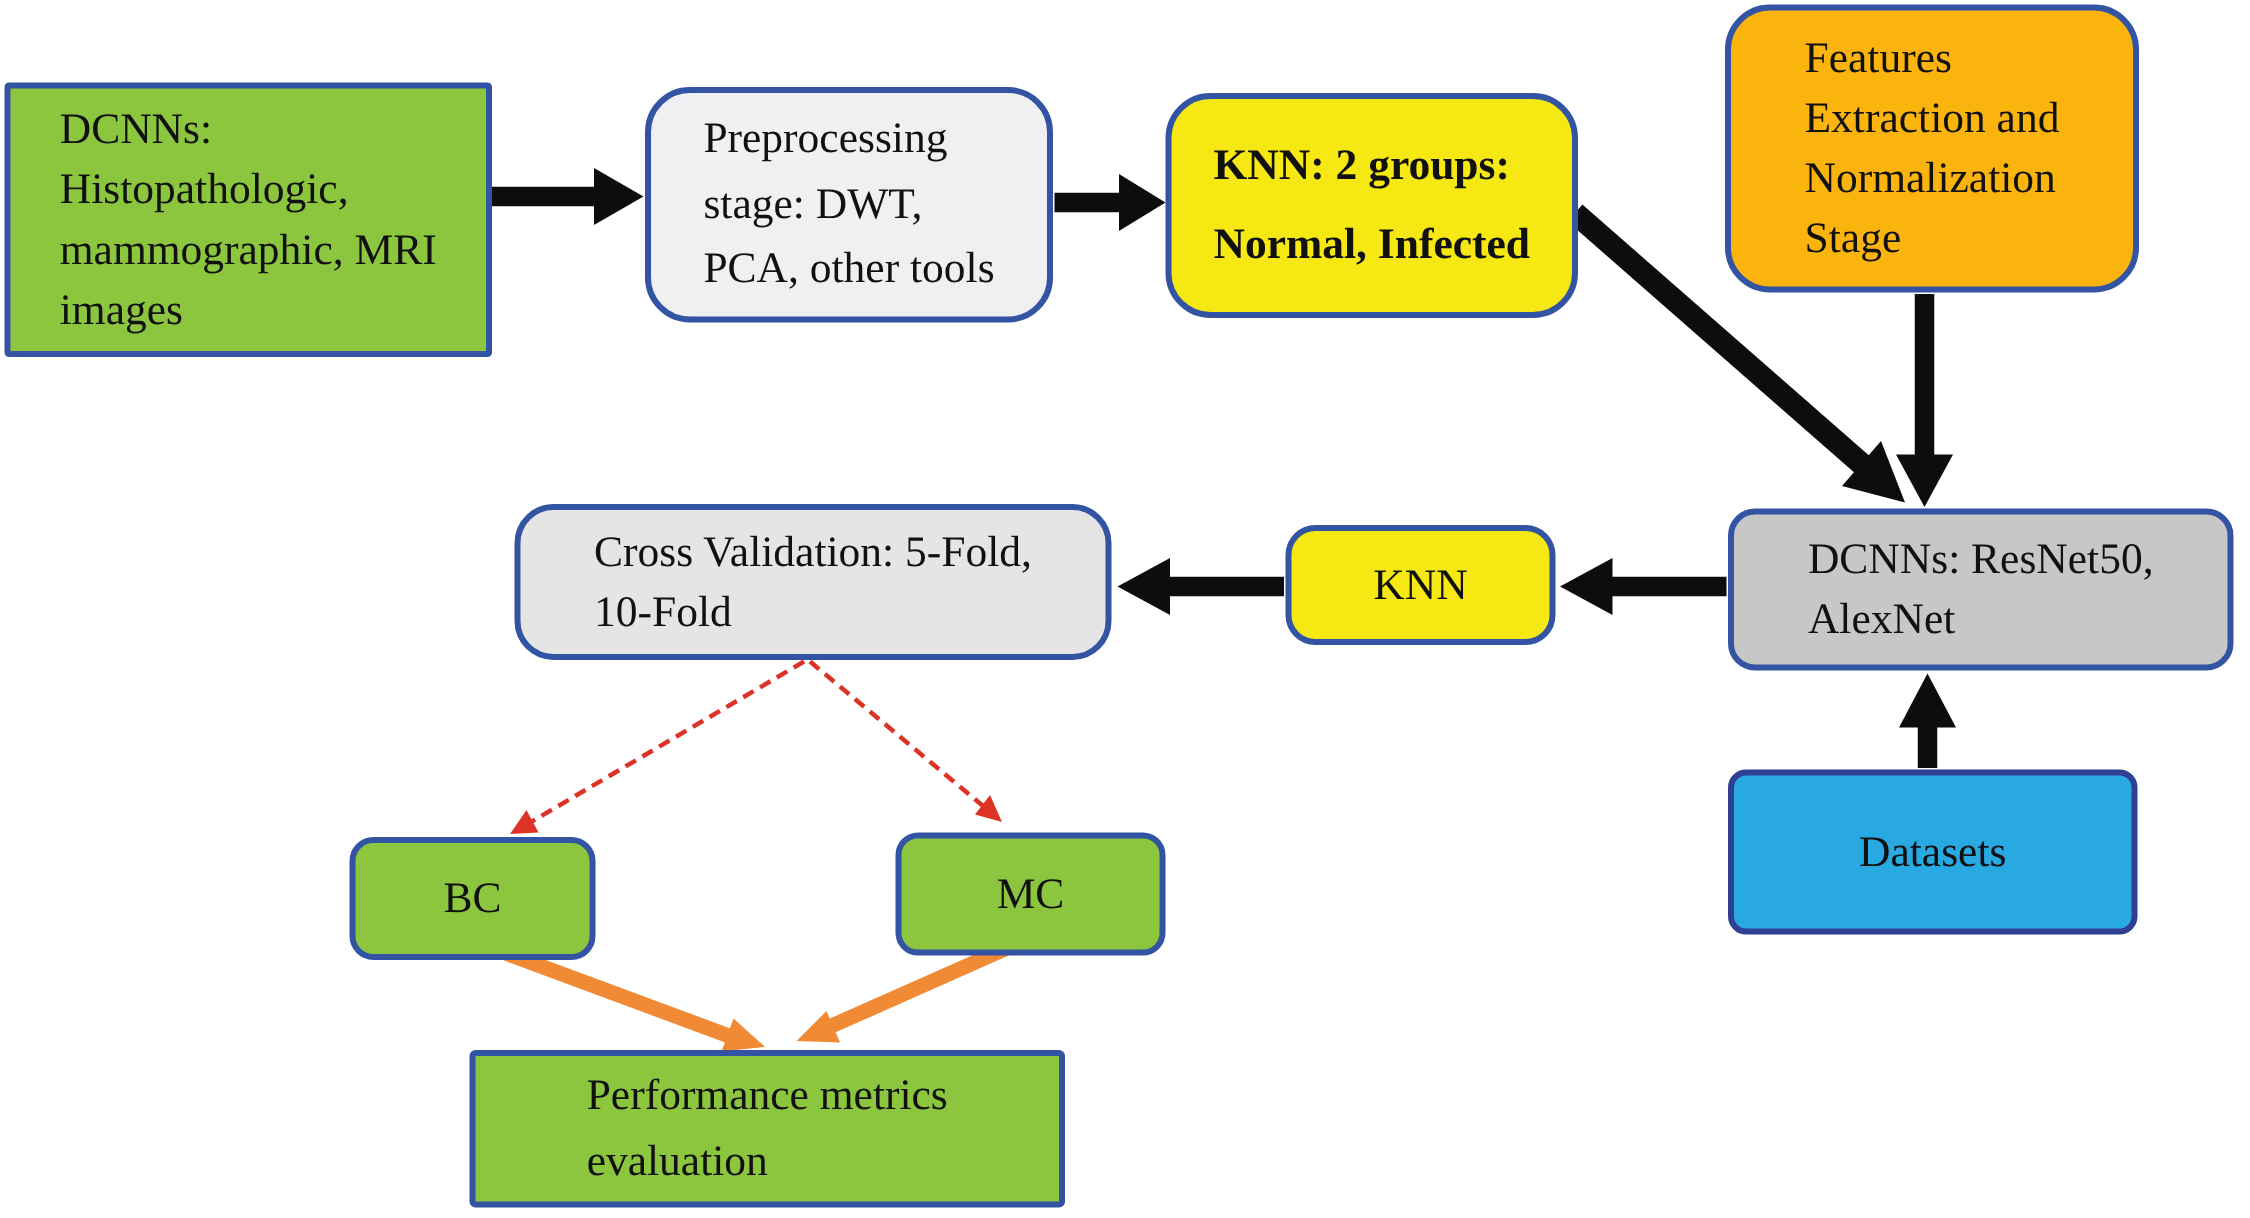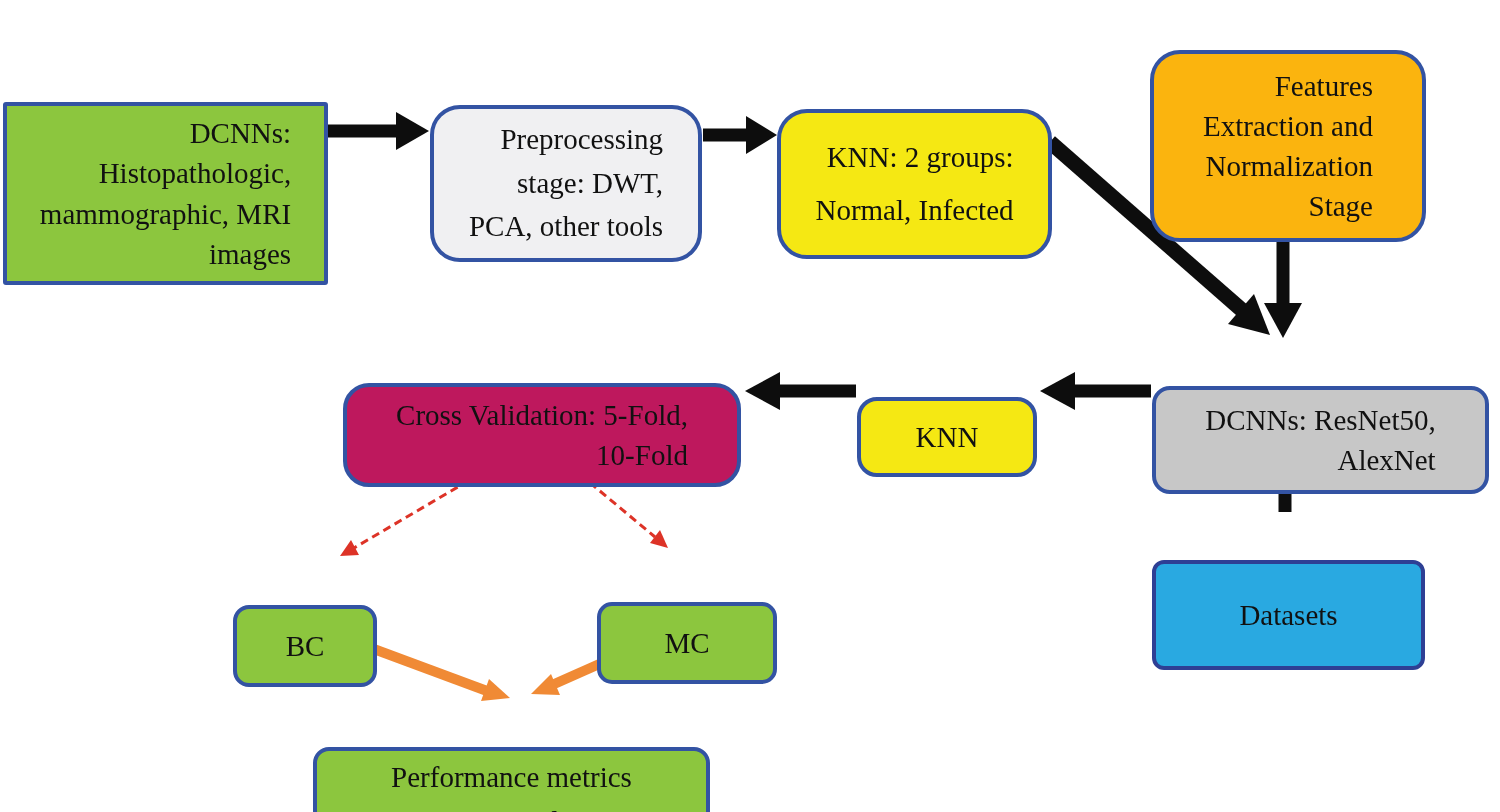--- a/index.html
+++ b/index.html
@@ -17,44 +17,43 @@
     width: 1500px; height: 812px;
     z-index: 1;
   }
   .box {
     position: absolute;
     box-sizing: border-box;
     border: 4px solid #3353A3;
     display: flex;
     align-items: center;
     justify-content: center;
-    text-align: right;
+    text-align: left;
     z-index: 2;
     color: #111111;
-    margin-top: 47px;
   }
   .box-label {
     white-space: pre-line;
     font-size: 29px;
     line-height: 1.38;
   }
   
   .b-inputs        { left: 3px;    top: 55px;  width: 325px; height: 183px; border-radius: 3px; }
   .b-preprocessing { left: 430px;  top: 58px;  width: 272px; height: 157px; border-radius: 30px; }
   .b-preprocessing .box-label { line-height: 1.5; }
   .b-knn2          { left: 777px;  top: 62px;  width: 275px; height: 150px; border-radius: 30px; }
   .b-knn2 .box-label { line-height: 1.82; }
   .b-features      { left: 1150px; top: 3px;   width: 276px; height: 192px; border-radius: 30px; }
   .b-dcnns         { left: 1152px; top: 339px; width: 337px; height: 108px; border-radius: 18px; }
   .b-knn           { left: 857px;  top: 350px; width: 180px; height: 80px;  border-radius: 20px; }
   .b-crossval      { left: 343px;  top: 336px; width: 398px; height: 104px; border-radius: 26px; }
   .b-datasets      { left: 1152px; top: 513px; width: 273px; height: 110px; border-radius: 12px; }
-  .b-bc            { left: 233px;  top: 558px; width: 144px; height: 82px;  border-radius: 16px; }
+  .b-bc            { left: 233px;  top: 558px; width: 164px; height: 82px;  border-radius: 16px; }
   .b-mc            { left: 597px;  top: 555px; width: 180px; height: 82px;  border-radius: 16px; }
-  .b-performance   { left: 313px;  top: 700px; width: 397px; height: 105px; border-radius: 16px; }
+  .b-performance   { left: 313px;  top: 700px; width: 397px; height: 105px; border-radius: 4px; }
   .b-performance .box-label { line-height: 1.5; }
 
   .dashed { stroke-dasharray: 8 5; }
 </style>
 </head>
 <body>
 
 <div class="canvas">
 
   <svg class="arrow-layer" viewBox="0 0 1500 812" xmlns="http://www.w3.org/2000/svg">
@@ -122,42 +121,42 @@
 mammographic, MRI
 images</div>
   </div>
 
   <div class="box b-preprocessing" style="background-color: rgb(240, 240, 242); border-color: rgb(51, 83, 163);">
     <div class="box-label">Preprocessing
 stage: DWT,
 PCA, other tools</div>
   </div>
 
-  <div class="box b-knn2" style="background-color: rgb(245, 232, 19); border-color: rgb(51, 83, 163);">
+  <div class="box b-knn2" style="background-color: rgb(245, 232, 19); border-color: rgb(51, 83, 163); font-weight: bold;">
     <div class="box-label">KNN: 2 groups:
 Normal, Infected</div>
   </div>
 
   <div class="box b-features" style="background-color: rgb(251, 180, 14); border-color: rgb(51, 83, 163);">
     <div class="box-label">Features
 Extraction and
 Normalization
 Stage</div>
   </div>
 
   <div class="box b-dcnns" style="background-color: rgb(199, 199, 199); border-color: rgb(51, 83, 163);">
     <div class="box-label">DCNNs: ResNet50,
 AlexNet</div>
   </div>
 
   <div class="box b-knn" style="background-color: rgb(245, 232, 19); border-color: rgb(51, 83, 163);">
     <div class="box-label">KNN</div>
   </div>
 
-  <div class="box b-crossval" style="background-color: #be185d; border-color: rgb(51, 83, 163);">
+  <div class="box b-crossval" style="background-color: #e5e5e5; border-color: rgb(51, 83, 163);">
     <div class="box-label">Cross Validation: 5-Fold,
 10-Fold</div>
   </div>
 
   <div class="box b-datasets" style="background-color: rgb(41, 169, 225); border-color: rgb(46, 63, 148);">
     <div class="box-label">Datasets</div>
   </div>
 
   <div class="box b-bc" style="background-color: rgb(140, 198, 62); border-color: rgb(51, 83, 163);">
     <div class="box-label">BC</div>

